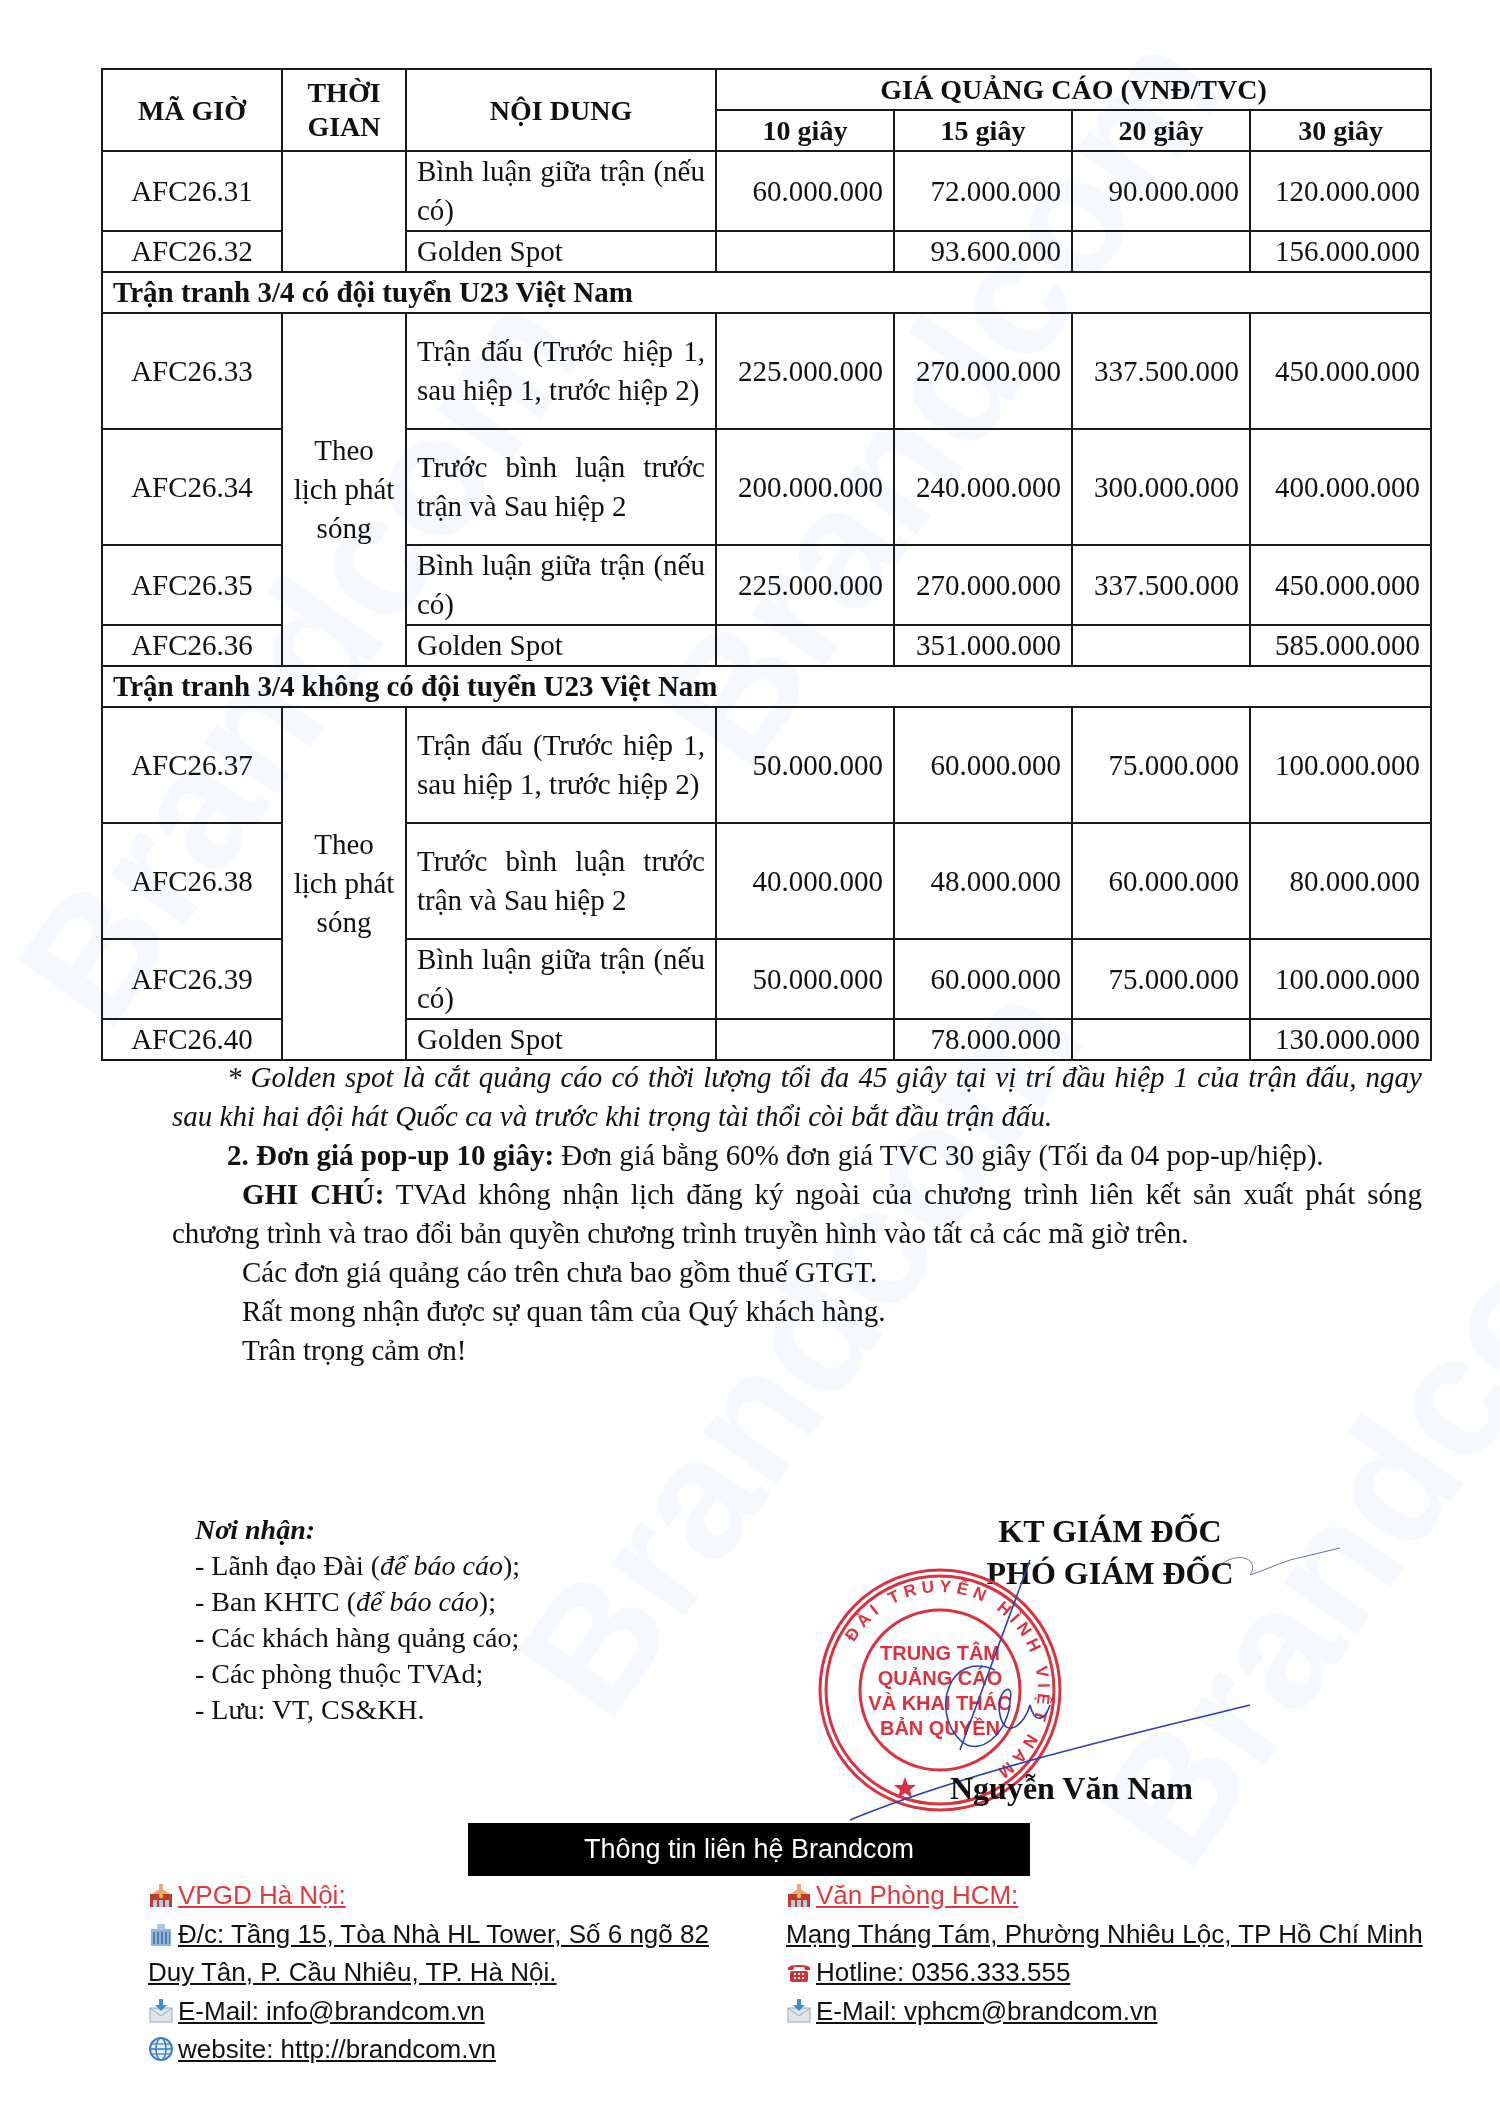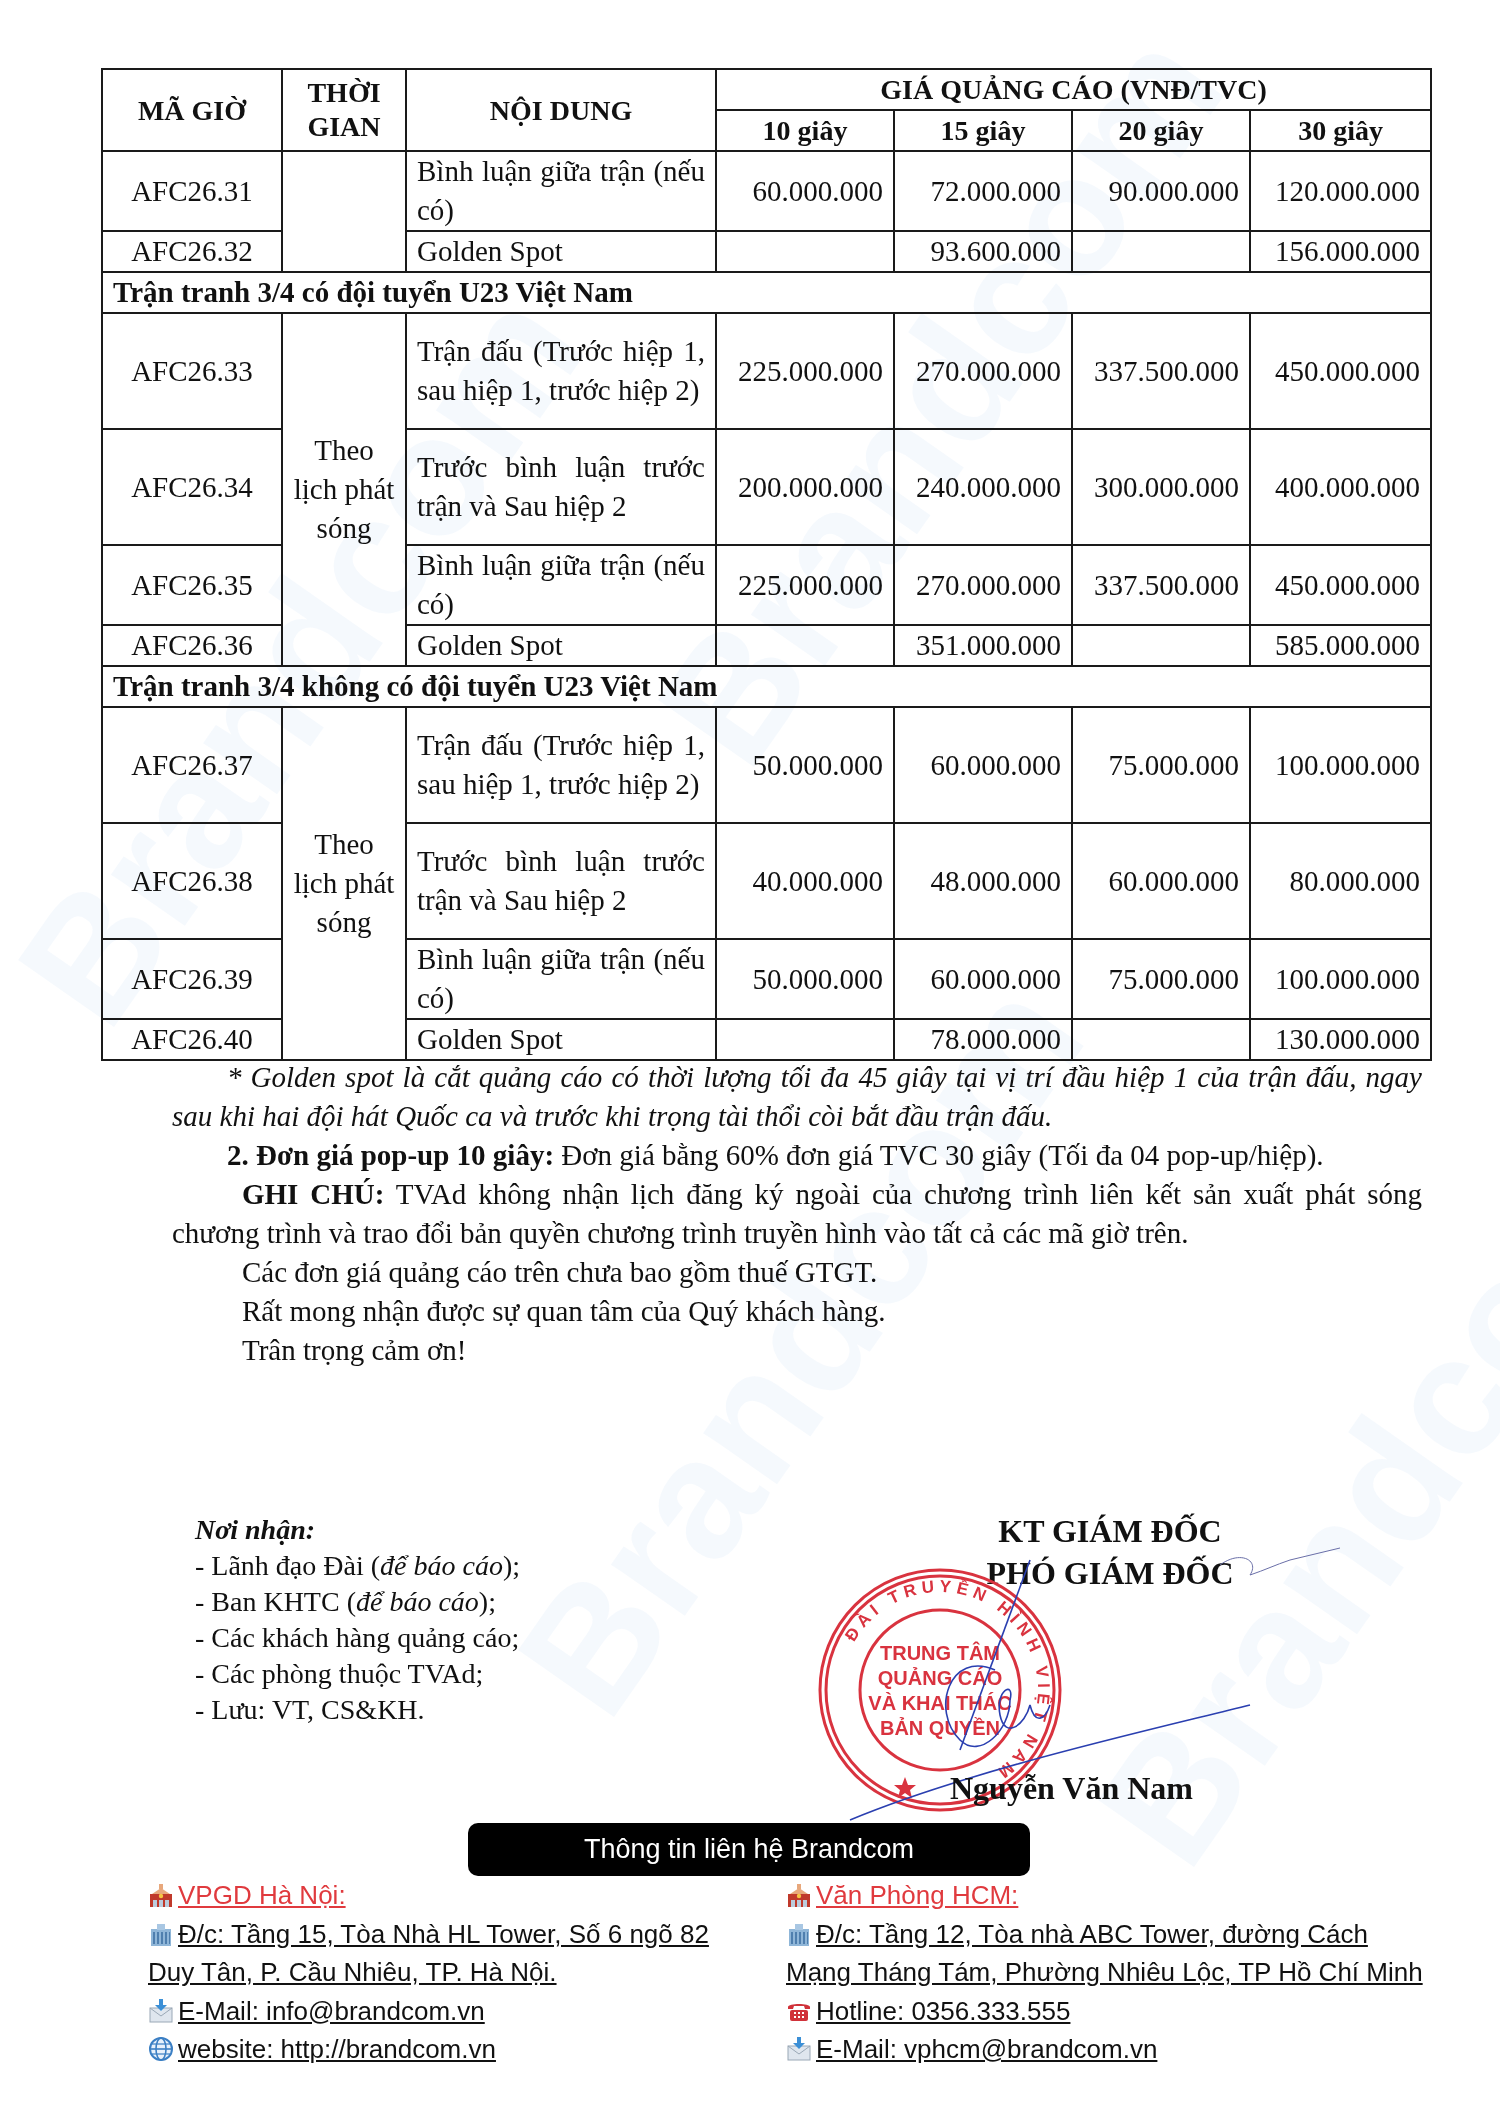--- a/index.html
+++ b/index.html
@@ -42,21 +42,21 @@
   
   .sign { position: absolute; left: 900px; top: 1510px; width: 420px; text-align: center;
           font-weight: bold; font-size: 32px; line-height: 42px; }
   .signer { position: absolute; left: 950px; top: 1770px; font-weight: bold; font-size: 32px; }
   .stamp { position: absolute; left: 815px; top: 1565px; width: 250px; height: 250px; }
   .sig-scribble { position: absolute; left: 820px; top: 1540px; width: 560px; height: 300px; pointer-events: none; }
 
   
   .contact-bar { position: absolute; left: 468px; top: 1823px; width: 562px; height: 53px;
                  background: #000; color: #fff; font-family: "Liberation Sans", sans-serif;
-                 font-size: 27px; line-height: 53px; text-align: center; border-radius: 10px; }
+                 font-size: 27px; line-height: 53px; text-align: center; }
   .contact { position: absolute; font-family: "Liberation Sans", sans-serif; font-size: 26px;
              line-height: 38.5px; color: #111; }
   .contact.hn { left: 148px; top: 1876px; width: 620px; }
   .contact.hcm { left: 786px; top: 1876px; width: 660px; }
   .contact .line { white-space: nowrap; display: flex; align-items: center; text-decoration: underline; }
   .contact .office { color: #e03a3e; }
   .ic { display: inline-block; width: 26px; height: 26px; margin-right: 4px; vertical-align: middle; flex: 0 0 26px; }
   .ic svg { width: 26px; height: 26px; display: block; }
 </style>
 </head>
@@ -314,36 +314,20 @@
           <rect x="11" y="2" width="4" height="5" fill="#e8a87c"></rect>
           <circle cx="13" cy="14" r="2.2" fill="#f5c542"></circle>
           <rect x="5" y="18" width="4" height="7" fill="#bcd"></rect>
           <rect x="11" y="18" width="4" height="7" fill="#bcd"></rect>
           <rect x="17" y="18" width="4" height="7" fill="#bcd"></rect>
         </svg>
     </span>
     <span>Văn Phòng HCM:</span>
   </div>
   <div class="line">
-    <span class="ic">
-      <svg viewBox="0 0 26 26">
-          <rect x="3" y="8" width="20" height="17" fill="#8fb6d8"></rect>
-          <rect x="9" y="3" width="8" height="6" fill="#a9c7e3"></rect>
-          <g fill="#4f7fae">
-            <rect x="5" y="11" width="2" height="12"></rect>
-            <rect x="9" y="11" width="2" height="12"></rect>
-            <rect x="13" y="11" width="2" height="12"></rect>
-            <rect x="17" y="11" width="2" height="12"></rect>
-            <rect x="21" y="11" width="1" height="12"></rect>
-          </g>
-        </svg>
-    </span>
-    <span>Đ/c: Tầng 12, Tòa nhà ABC Tower, đường Cách</span>
-  </div>
-  <div class="line">
       <span>Mạng Tháng Tám, Phường Nhiêu Lộc, TP Hồ Chí Minh</span>
     </div>
   <div class="line">
     <span class="ic">
       <svg viewBox="0 0 26 26">
           <path d="M2,9 C2,5 24,5 24,9 L24,11 L19,11 L18,8 L8,8 L7,11 L2,11 Z" fill="#d0323a"></path>
           <rect x="4" y="12" width="18" height="11" rx="2" fill="#d0323a"></rect>
           <g fill="#fff">
             <rect x="8" y="14" width="2" height="2"></rect>
             <rect x="12" y="14" width="2" height="2"></rect>

